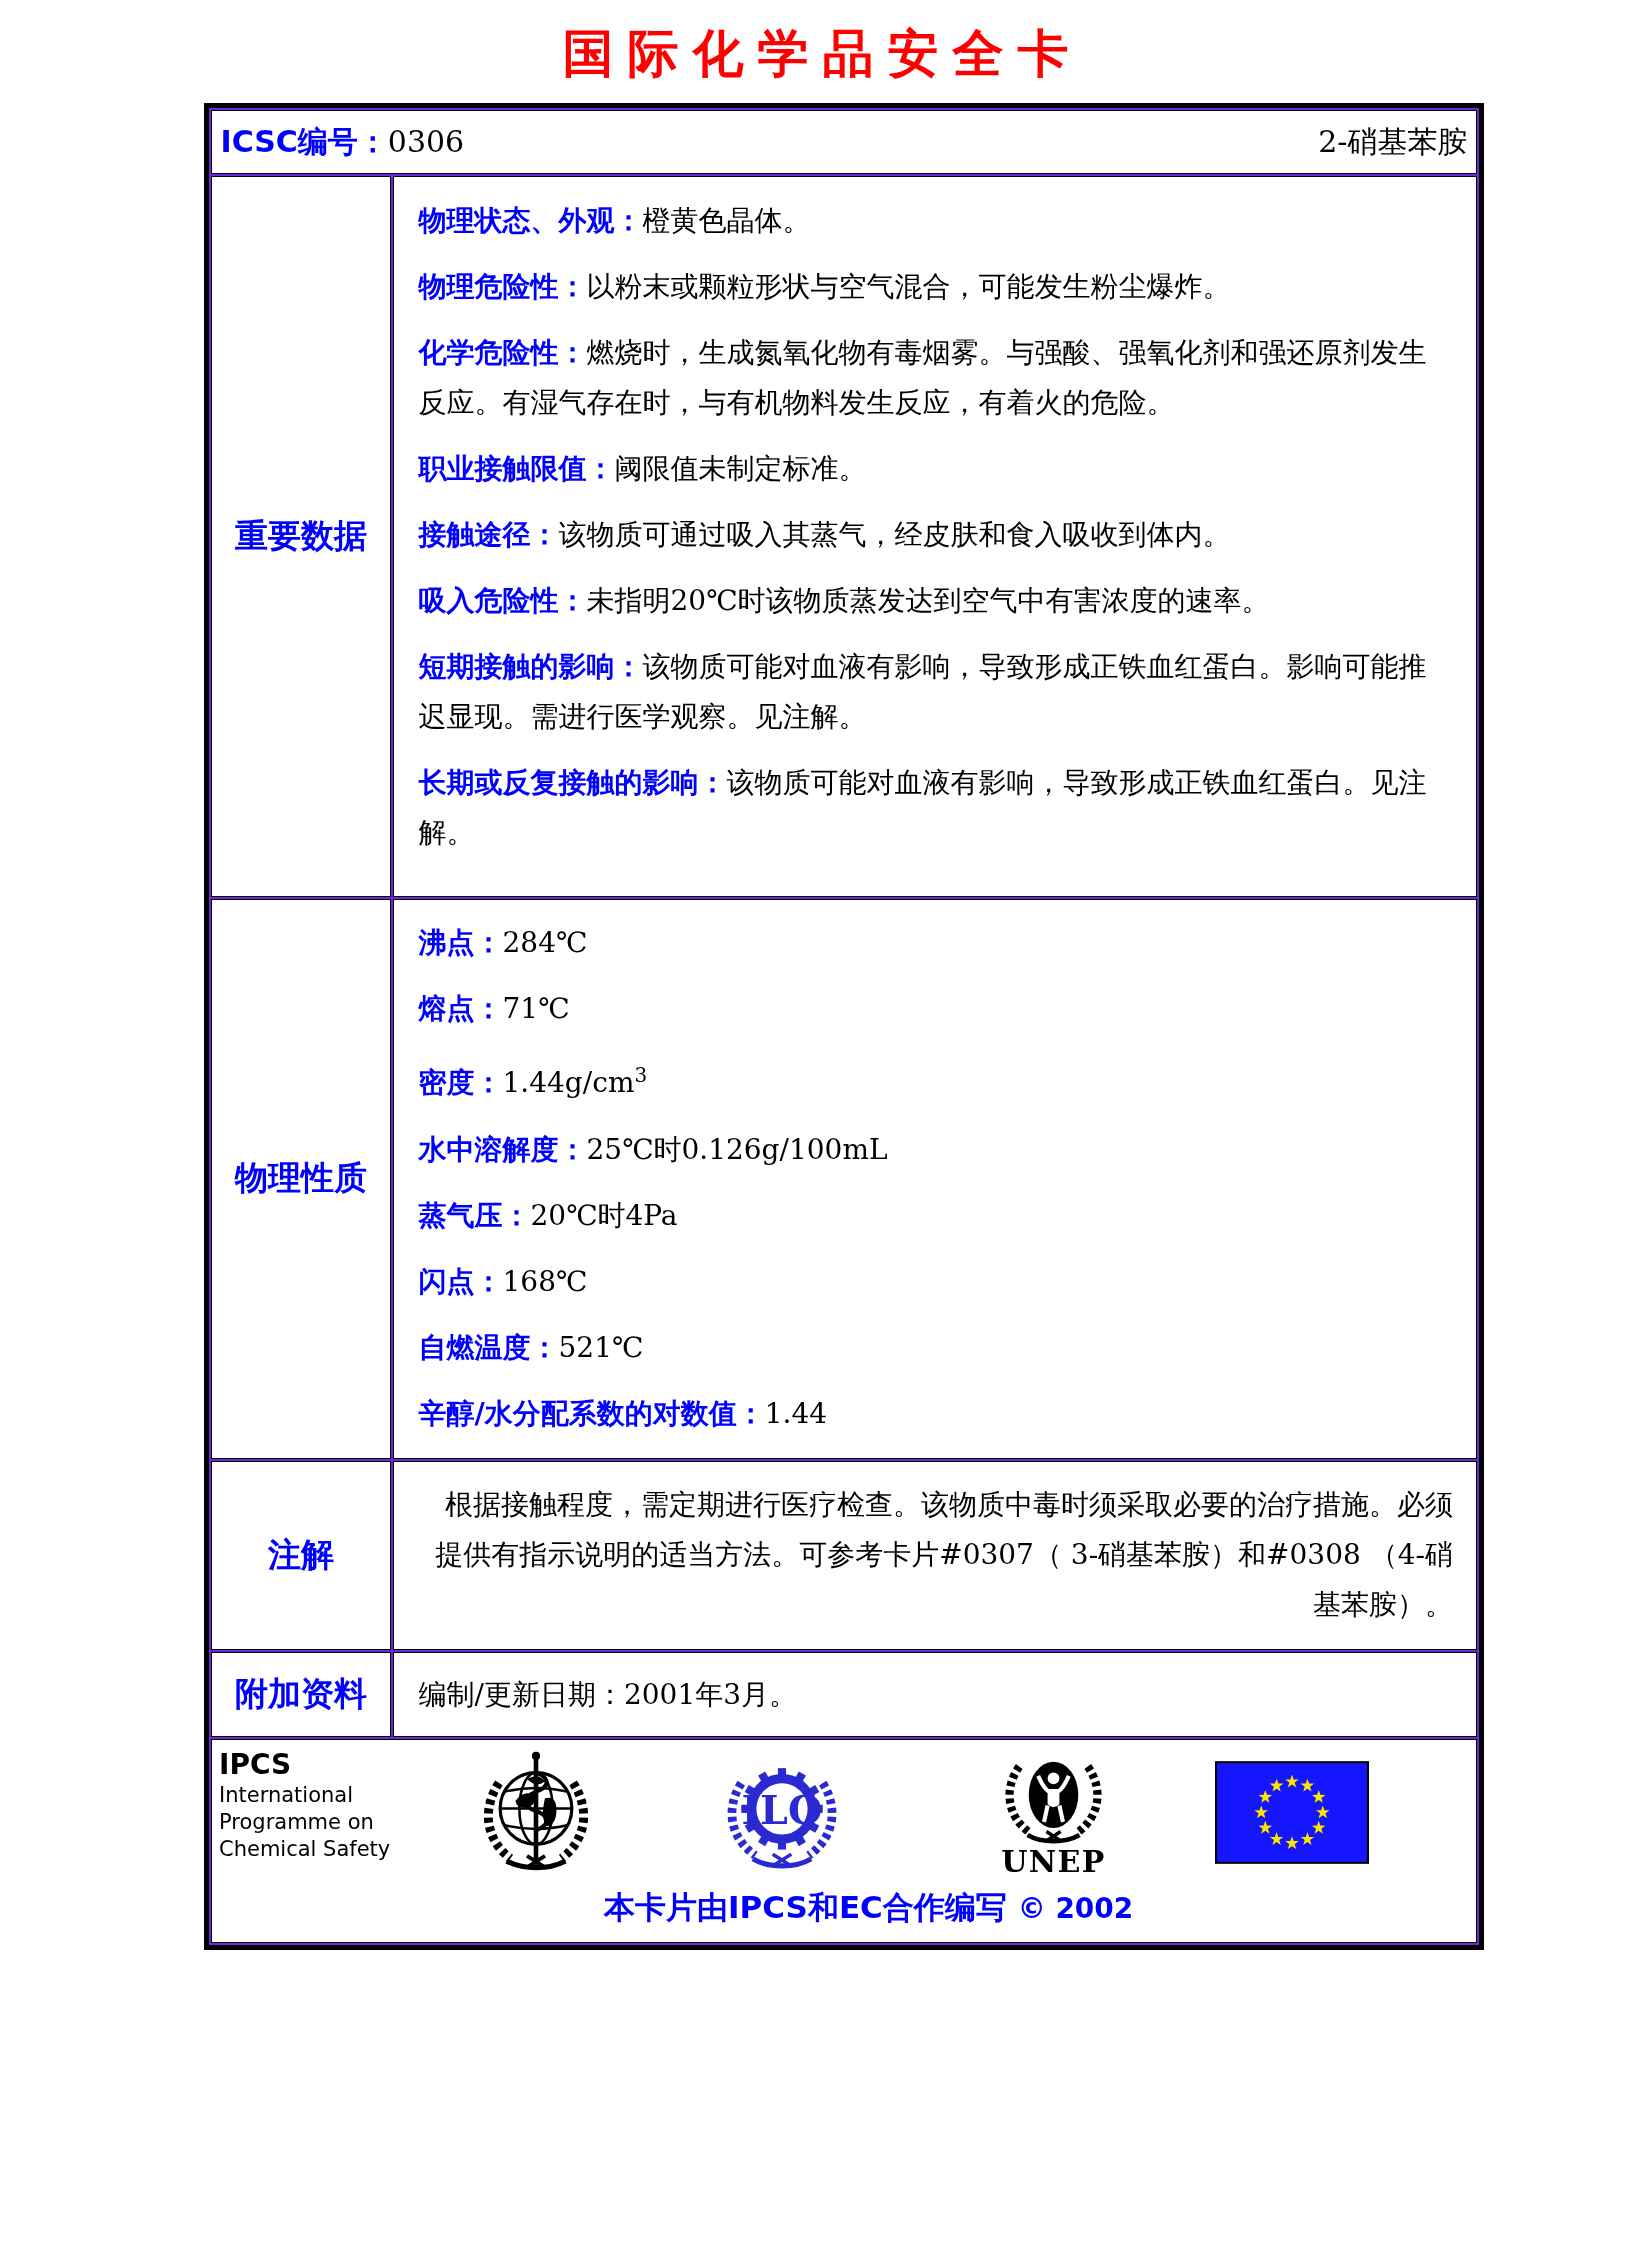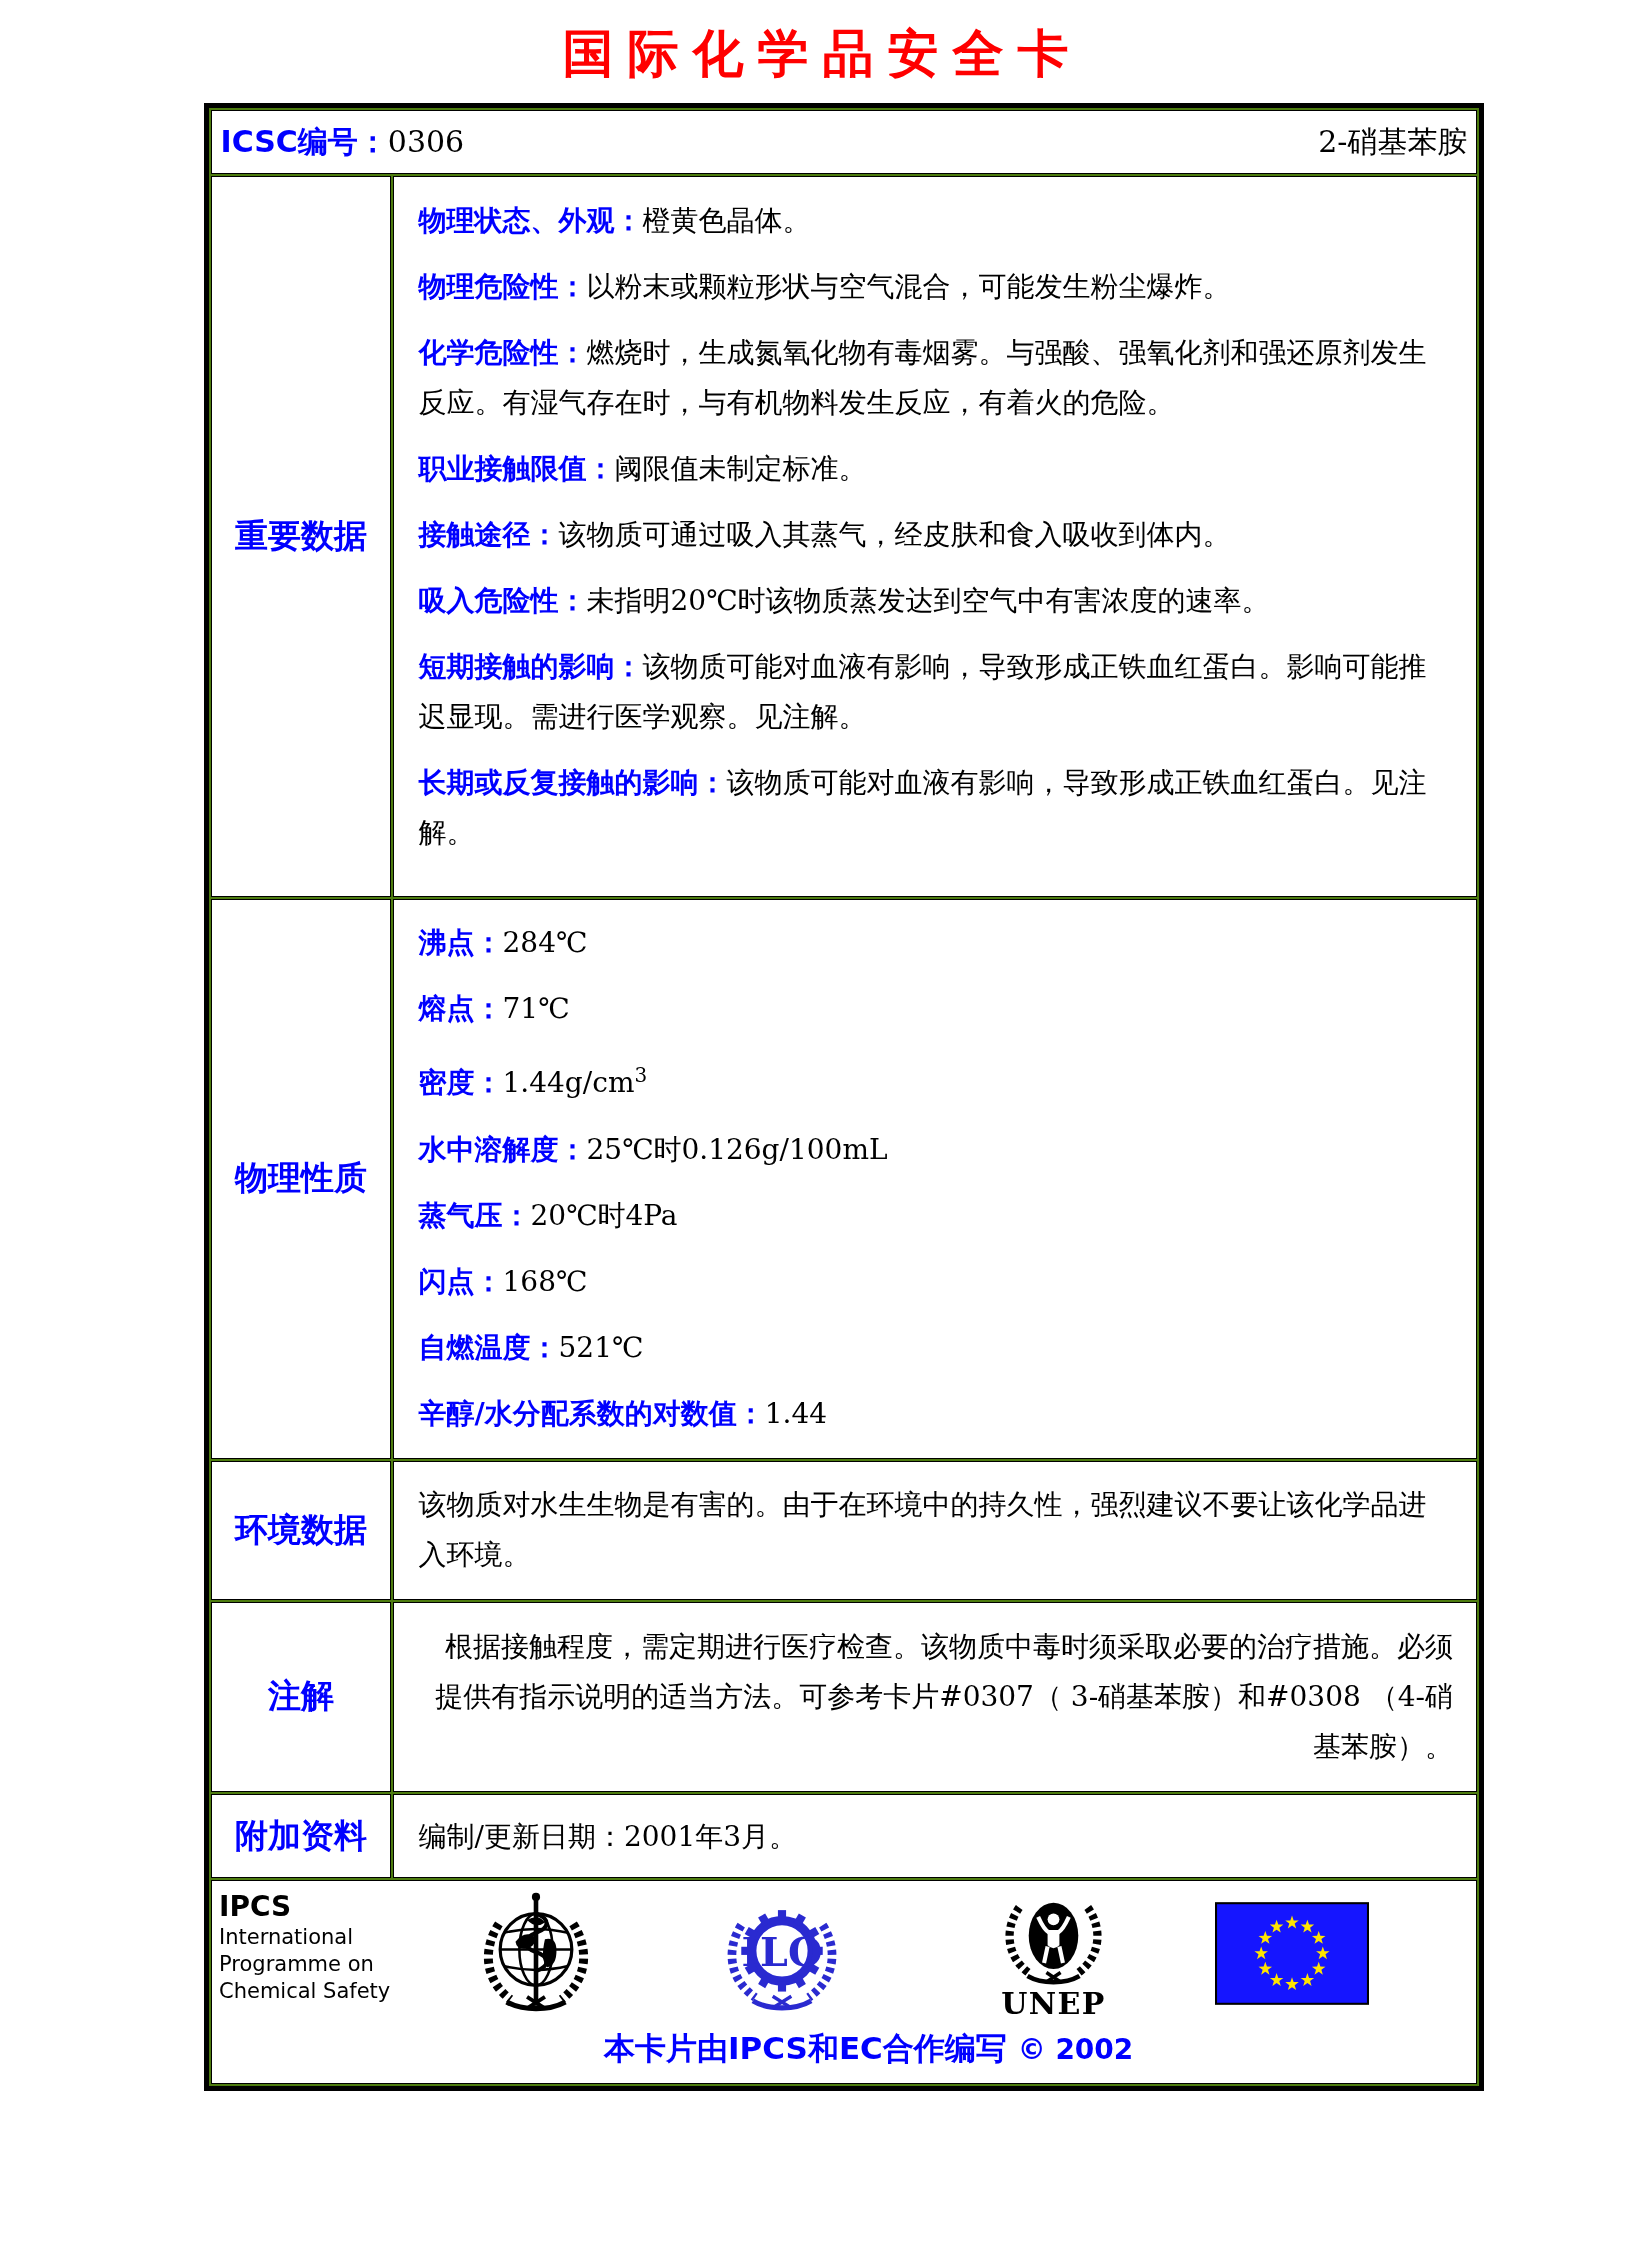--- a/index.html
+++ b/index.html
@@ -15,21 +15,21 @@
     margin:0;text-align:center;
     font-family:Liberation Serif, serif;
     font-weight:bold;color:#ff0000;
     font-size:51px;letter-spacing:14px;line-height:57px;
   }
   table.card{
     position:absolute;left:204px;top:103px;
     width:1280px;
     border:5.7px solid #000;
     border-collapse:separate;border-spacing:2.1px;
-    background:#4d7c0f;
+    background:#6d28d9;
     table-layout:fixed;
   }
   td{border:1.4px solid #000;background:#fff;vertical-align:top;}
   col.c-label{width:180px;}
   .header-cell{
     height:62px;padding:0 8.5px;
     font-size:30px;vertical-align:middle;
   }
   .hdr-flex{display:flex;justify-content:space-between;align-items:center;}
   .label-cell{
@@ -124,26 +124,20 @@
       <p><span class="plbl">熔点：</span><span class="val">71℃</span></p>
       <p><span class="plbl">密度：</span><span class="val">1.44g/cm</span><sup class="dens-sup">3</sup></p>
       <p><span class="plbl">水中溶解度：</span><span class="val">25℃时0.126g/100mL</span></p>
       <p><span class="plbl">蒸气压：</span><span class="val">20℃时4Pa</span></p>
       <p><span class="plbl">闪点：</span><span class="val">168℃</span></p>
       <p><span class="plbl">自燃温度：</span><span class="val">521℃</span></p>
       <p><span class="plbl">辛醇/水分配系数的对数值：</span><span class="val">1.44</span></p>
     </td>
   </tr>
 
-  <tr class="r-env">
-    <td class="label-cell">环境数据</td>
-    <td class="content-cell">
-      <p>该物质对水生生物是有害的。由于在环境中的持久性，强烈建议不要让该化学品进入环境。</p>
-    </td>
-  </tr>
 
   <tr class="r-notes">
     <td class="label-cell">注解</td>
     <td class="content-cell">
       <p>根据接触程度，需定期进行医疗检查。该物质中毒时须采取必要的治疗措施。必须提供有指示说明的适当方法。可参考卡片#0307（ 3-硝基苯胺）和#0308 （4-硝基苯胺）。</p>
     </td>
   </tr>
 
   <tr class="r-extra">
     <td class="label-cell">附加资料</td>

